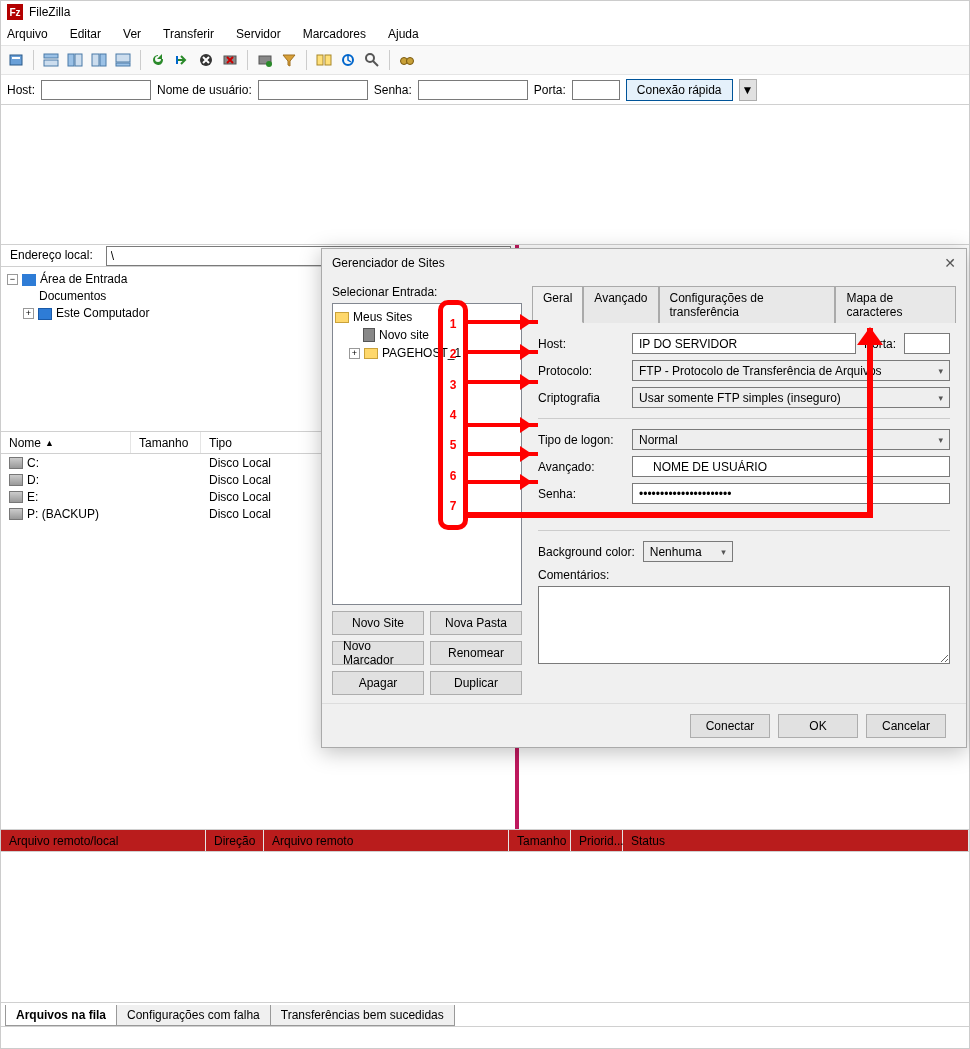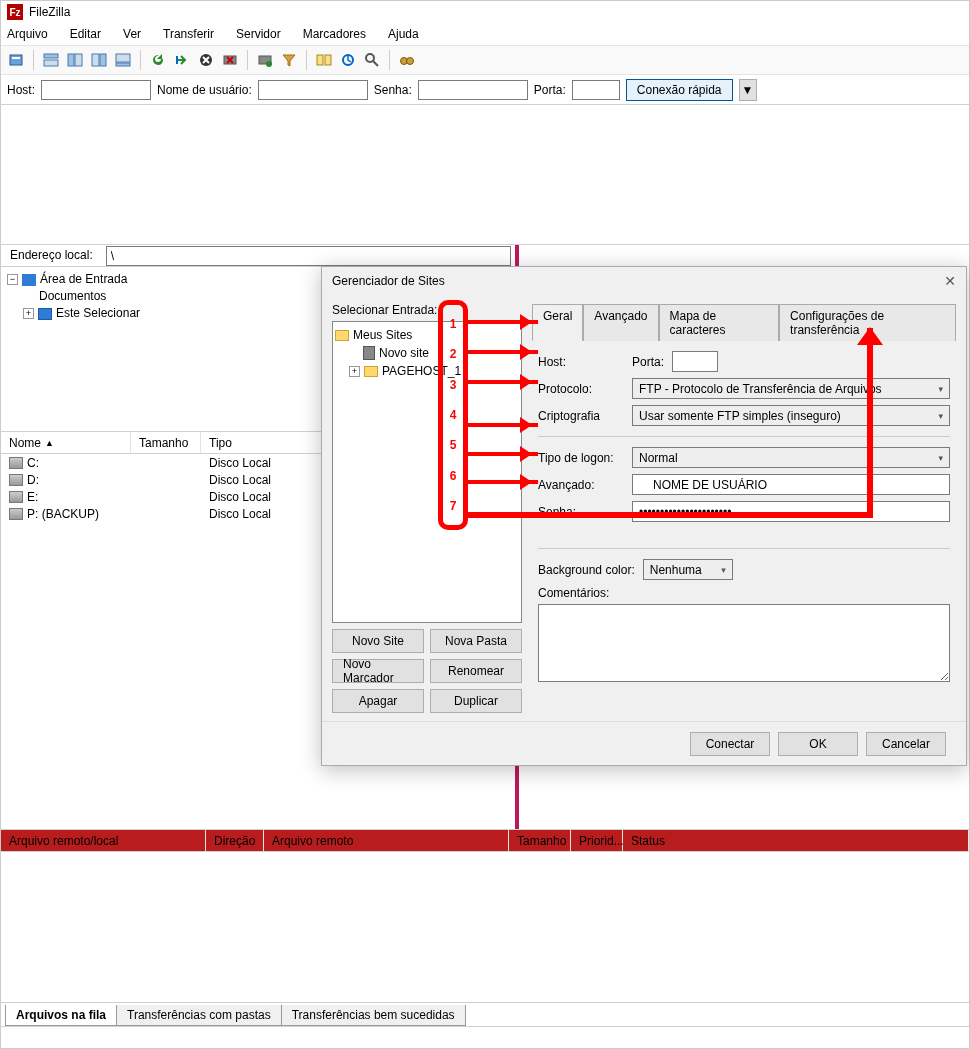--- a/index.html
+++ b/index.html
@@ -46,21 +46,21 @@
 .statusbar-mid .cell { flex: 1; padding: 2px 6px; border-right: 1px solid #d0d0d0; }
 .queuehdr { height: 22px; border-bottom: 1px solid #d0d0d0; display: flex; align-items: center; background: #b91c1c; }
 .queuehdr-cell { padding: 0 8px; border-right: 1px solid #e5e5e5; height: 100%; display: flex; align-items: center; }
 .queuebody { height: 150px; background: #fff; }
 .tabs-bottom { height: 24px; border-top: 1px solid #d0d0d0; display: flex; align-items: flex-end; padding: 0 4px; gap: 0; }
 .btab { border: 1px solid #999; border-top: none; padding: 3px 10px; background: #f0f0f0; margin-right: -1px; }
 .btab.active { background: #fff; font-weight: bold; }
 .finalbar { height: 22px; border-top: 1px solid #d0d0d0; }
 
 
-.dialog { position: absolute; left: 321px; top: 248px; width: 646px; height: 500px; background: #f0f0f0; border: 1px solid #aaa; box-shadow: 0 4px 20px rgba(0,0,0,0.25); display: flex; flex-direction: column; margin-top: 18px; }
+.dialog { position: absolute; left: 321px; top: 248px; width: 646px; height: 500px; background: #f0f0f0; border: 1px solid #aaa; box-shadow: 0 4px 20px rgba(0,0,0,0.25); display: flex; flex-direction: column; }
 .dtitle { height: 28px; display: flex; align-items: center; justify-content: space-between; padding: 0 10px; }
 .dlg-close { font-size: 14px; color: #555; cursor: default; }
 .dbody { flex: 1; padding: 8px 10px; display: flex; gap: 10px; }
 .dleft { width: 190px; display: flex; flex-direction: column; }
 .dtreewrap { flex: 1; border: 1px solid #828790; background: #fff; padding: 4px 2px; margin-bottom: 6px; font-size: 12px; line-height: 18px; }
 .dtree-item { display: flex; align-items: center; gap: 4px; white-space: nowrap; }
 .dbtns { display: grid; grid-template-columns: 1fr 1fr; gap: 6px; }
 .dbtns .btn { width: 100%; height: 24px; font-size: 12px; }
 .dright { flex: 1; display: flex; flex-direction: column; }
 .dtabs { display: flex; border-bottom: 1px solid #aaa; }
@@ -230,21 +230,21 @@
             <span class="expander">−</span>
             <span class="folder-icon desktop-icon"></span>
             <span>Área de Entrada</span>
           </div>
         <div class="tree-item indent2">
             <span>Documentos</span>
           </div>
         <div class="tree-item indent1">
             <span class="expander">+</span>
             <span class="folder-icon monitor-icon"></span>
-            <span>Este Selecionar</span>
+            <span>Este Computador</span>
           </div>
       </div>
       <div class="listhdr">
         <div class="listhdr-cell" style="width:130px">
             <span>Nome</span>
             <span class="sort-arrow">▲</span>
           </div>
         <div class="listhdr-cell" style="width:70px">Tamanho</div>
         <div class="listhdr-cell" style="flex:1">Tipo</div>
       </div>
@@ -280,21 +280,21 @@
     <div class="queuehdr-cell" style="width:58px">Direção</div>
     <div class="queuehdr-cell" style="width:245px">Arquivo remoto</div>
     <div class="queuehdr-cell" style="width:62px">Tamanho</div>
     <div class="queuehdr-cell" style="width:52px">Priorid...</div>
     <div class="queuehdr-cell" style="flex:1">Status</div>
   </div>
   <div class="queuebody"></div>
 
   <div class="tabs-bottom">
     <span class="btab active">Arquivos na fila</span>
-    <span class="btab">Transferências com pastas</span>
+    <span class="btab">Configurações com falha</span>
     <span class="btab">Transferências bem sucedidas</span>
   </div>
   <div class="finalbar"></div>
 </div>
 
 <div class="dialog">
   <div class="dtitle">
     <span>Gerenciador de Sites</span>
     <span class="dlg-close">✕</span>
   </div>
@@ -322,26 +322,27 @@
         <span class="btn">Novo Marcador</span>
         <span class="btn">Renomear</span>
         <span class="btn">Apagar</span>
         <span class="btn">Duplicar</span>
       </div>
     </div>
     <div class="dright">
       <div class="dtabs">
         <span class="dtab active">Geral</span>
         <span class="dtab">Avançado</span>
+        <span class="dtab">Configurações de transferência</span>
         <span class="dtab">Mapa de caracteres</span>
-        <span class="dtab">Configurações de transferência</span>
       </div>
       <div class="dform">
         <div class="frow">
           <span class="flabel">Host:</span>
+          <input class="finput" style="flex: 1 1 0%;" value="IP DO SERVIDOR">
           <span>Porta:</span>
           <input class="finput" style="width: 46px;">
         </div>
         <div class="frow">
           <span class="flabel">Protocolo:</span>
           <div class="fselect" style="flex:1">
               <span>FTP - Protocolo de Transferência de Arquivos</span>
               <span class="caret">▾</span>
             </div>
         </div>

